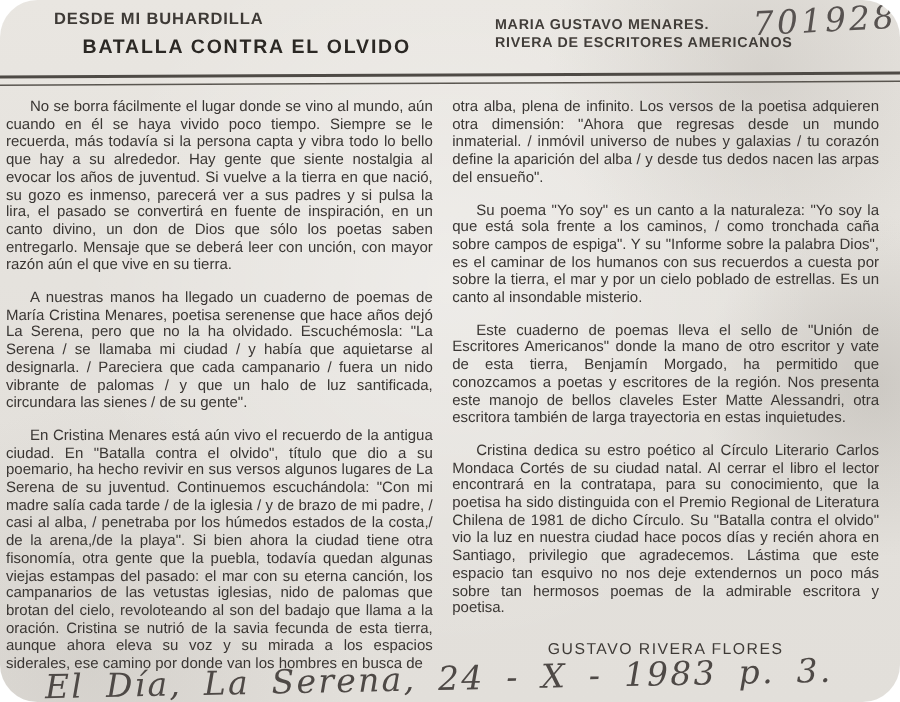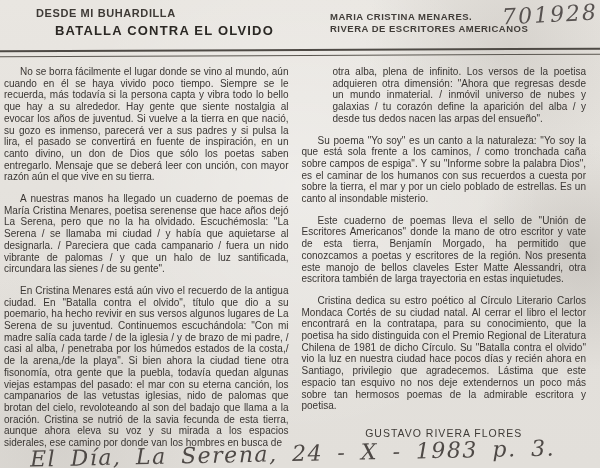--- a/index.html
+++ b/index.html
@@ -13,20 +13,21 @@
     overflow: hidden;
     background-color: #e7e4df;
     background-image:
       radial-gradient(circle at 85% 10%, rgba(160,155,148,0.25) 0%, rgba(160,155,148,0) 22%),
       radial-gradient(circle at 97% 55%, rgba(150,145,138,0.30) 0%, rgba(150,145,138,0) 18%),
       radial-gradient(circle at 10% 95%, rgba(160,155,148,0.20) 0%, rgba(160,155,148,0) 25%),
       radial-gradient(circle at 50% 40%, rgba(255,255,255,0.35) 0%, rgba(255,255,255,0) 60%),
       linear-gradient(180deg, #e9e6e1 0%, #e4e1dc 50%, #e2dfda 100%);
     font-family: "Liberation Sans", sans-serif;
     color: #3a3633;
+    border-radius: 25px;
   }
   .kicker {
     position: absolute;
     left: 36px;
     top: 7px;
     font-size: 11px;
     font-weight: bold;
     letter-spacing: 0.6px;
     color: #3e3a36;
   }
@@ -87,21 +88,20 @@
   }
   .col p {
     margin: 0;
     text-indent: 16px;
   }
   .col p + p {
     margin-top: 10px;
   }
   .col p.no-indent {
     text-indent: 0;
-    margin-left: 31px;
   }
   .signature {
     margin-top: 16px;
     text-align: center;
     font-weight: normal;
     font-size: 10.5px;
     letter-spacing: 1px;
     text-indent: 0 !important;
     color: #3e3a36;
   }
@@ -122,21 +122,21 @@
 </head>
 <body>
 
 <div class="page">
 
   <div class="kicker">DESDE MI BUHARDILLA</div>
 
   <div class="title">BATALLA CONTRA EL OLVIDO</div>
 
   <div class="byline">
-    <div>MARIA CRISTINA MENARES.</div>
+    <div>MARIA GUSTAVO MENARES.</div>
     <div>RIVERA DE ESCRITORES AMERICANOS</div>
   </div>
 
   <div class="archive-number">701928</div>
 
   <div class="header-rule"></div>
 
   <div class="body-wrap">
 
     <div class="col">

